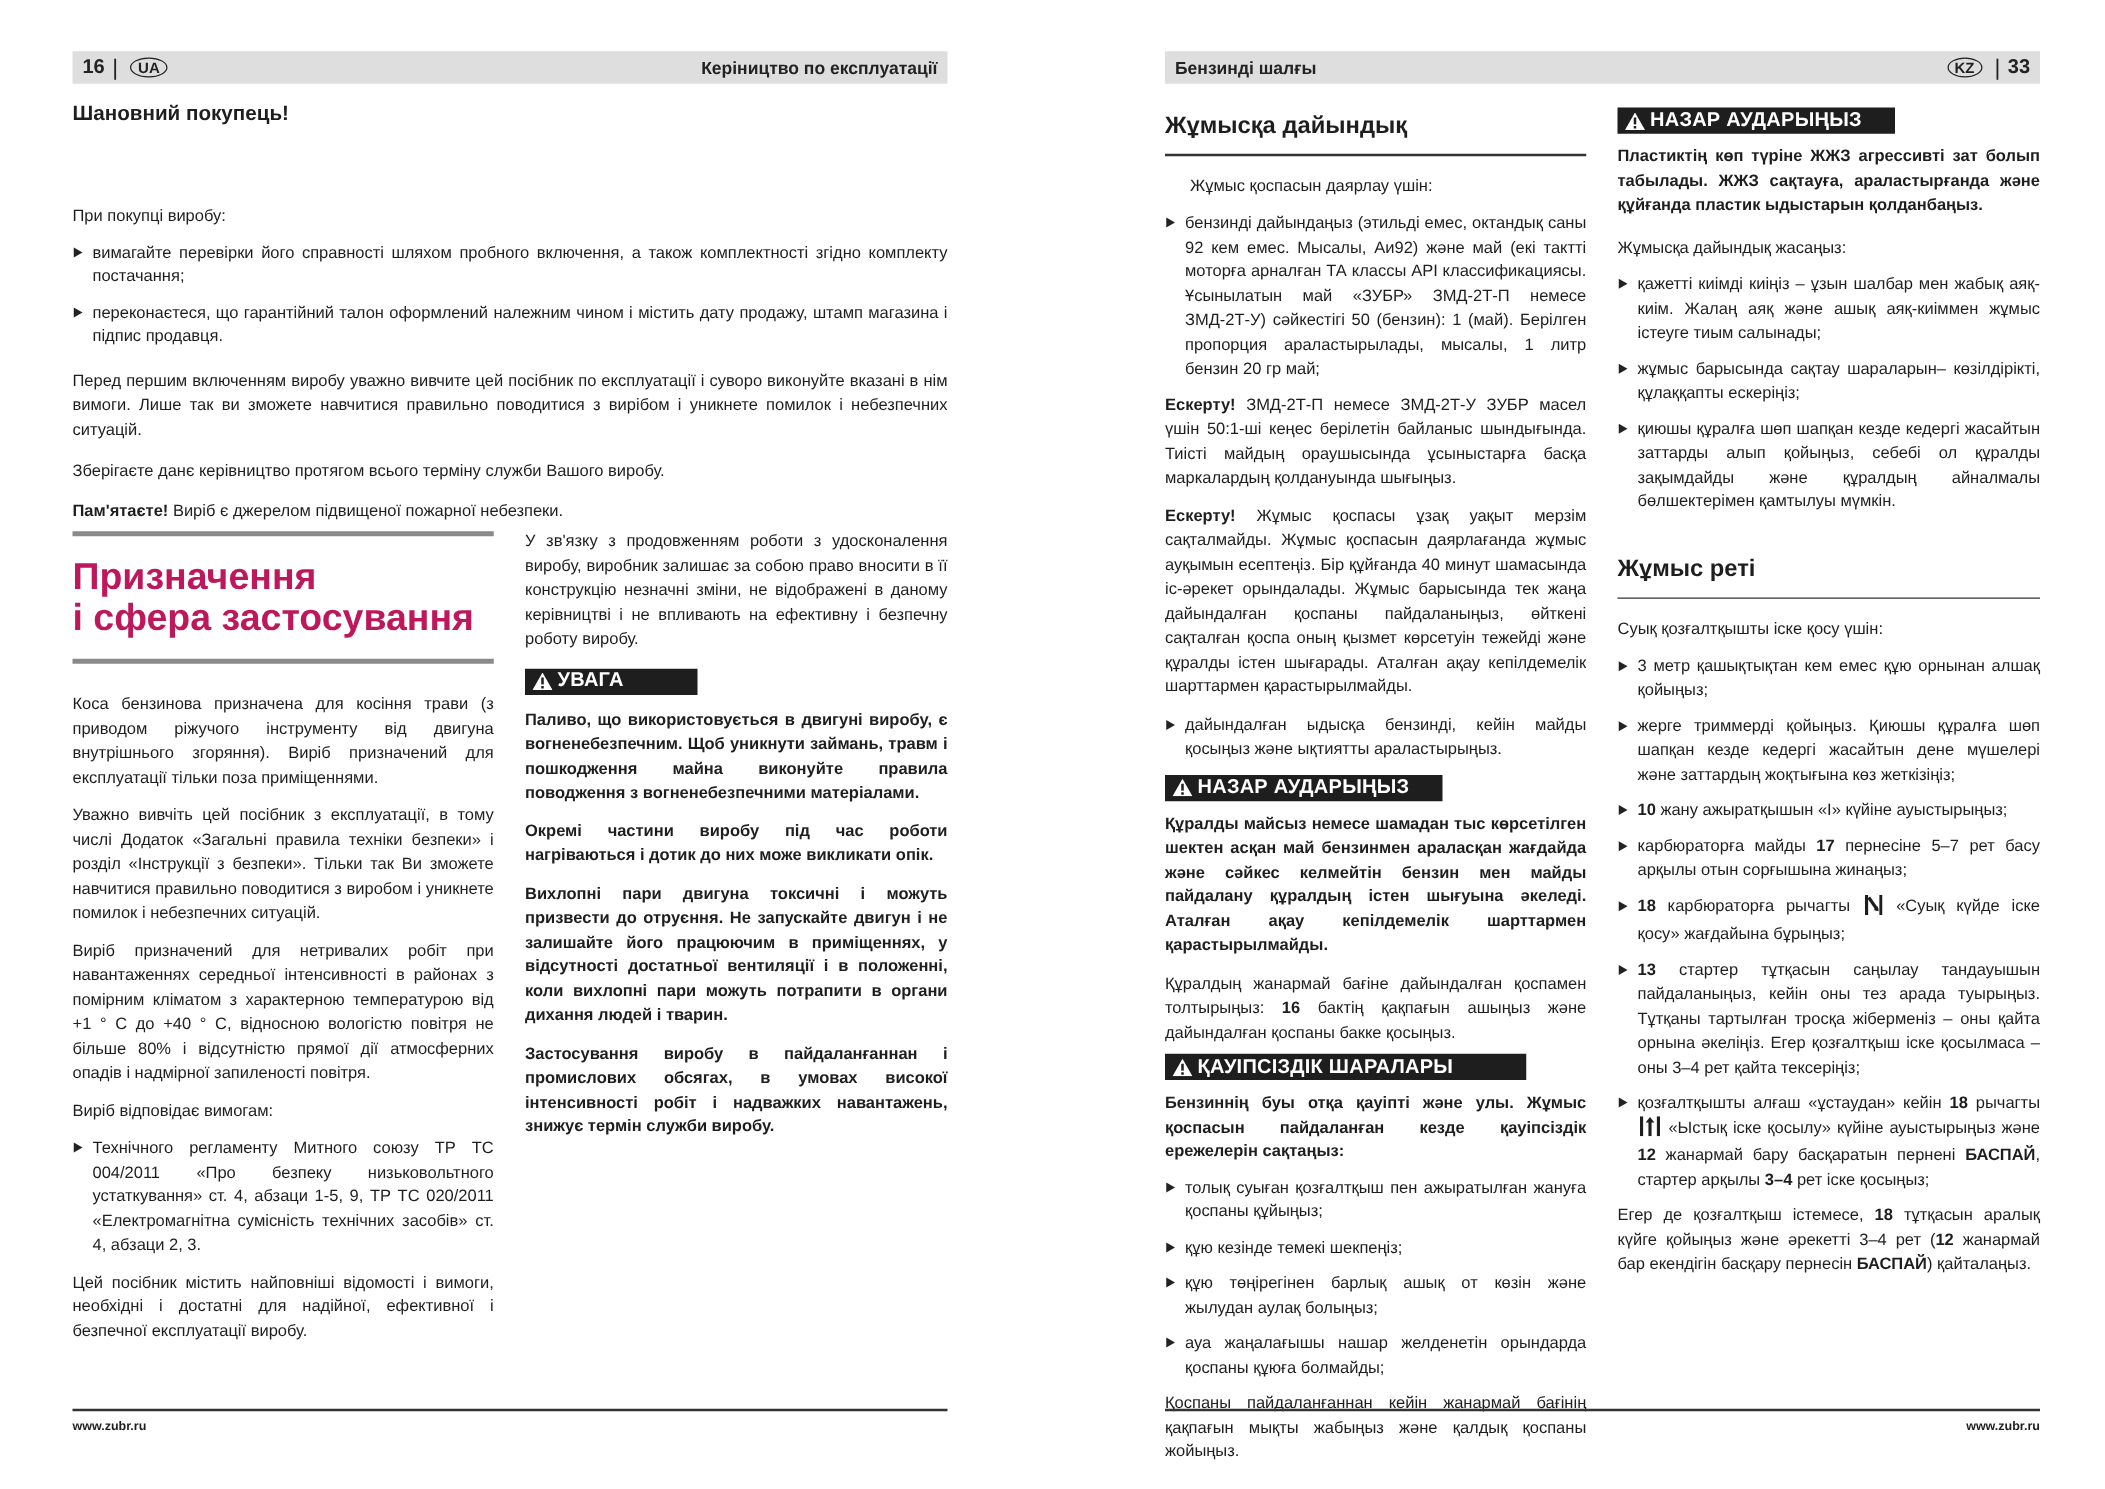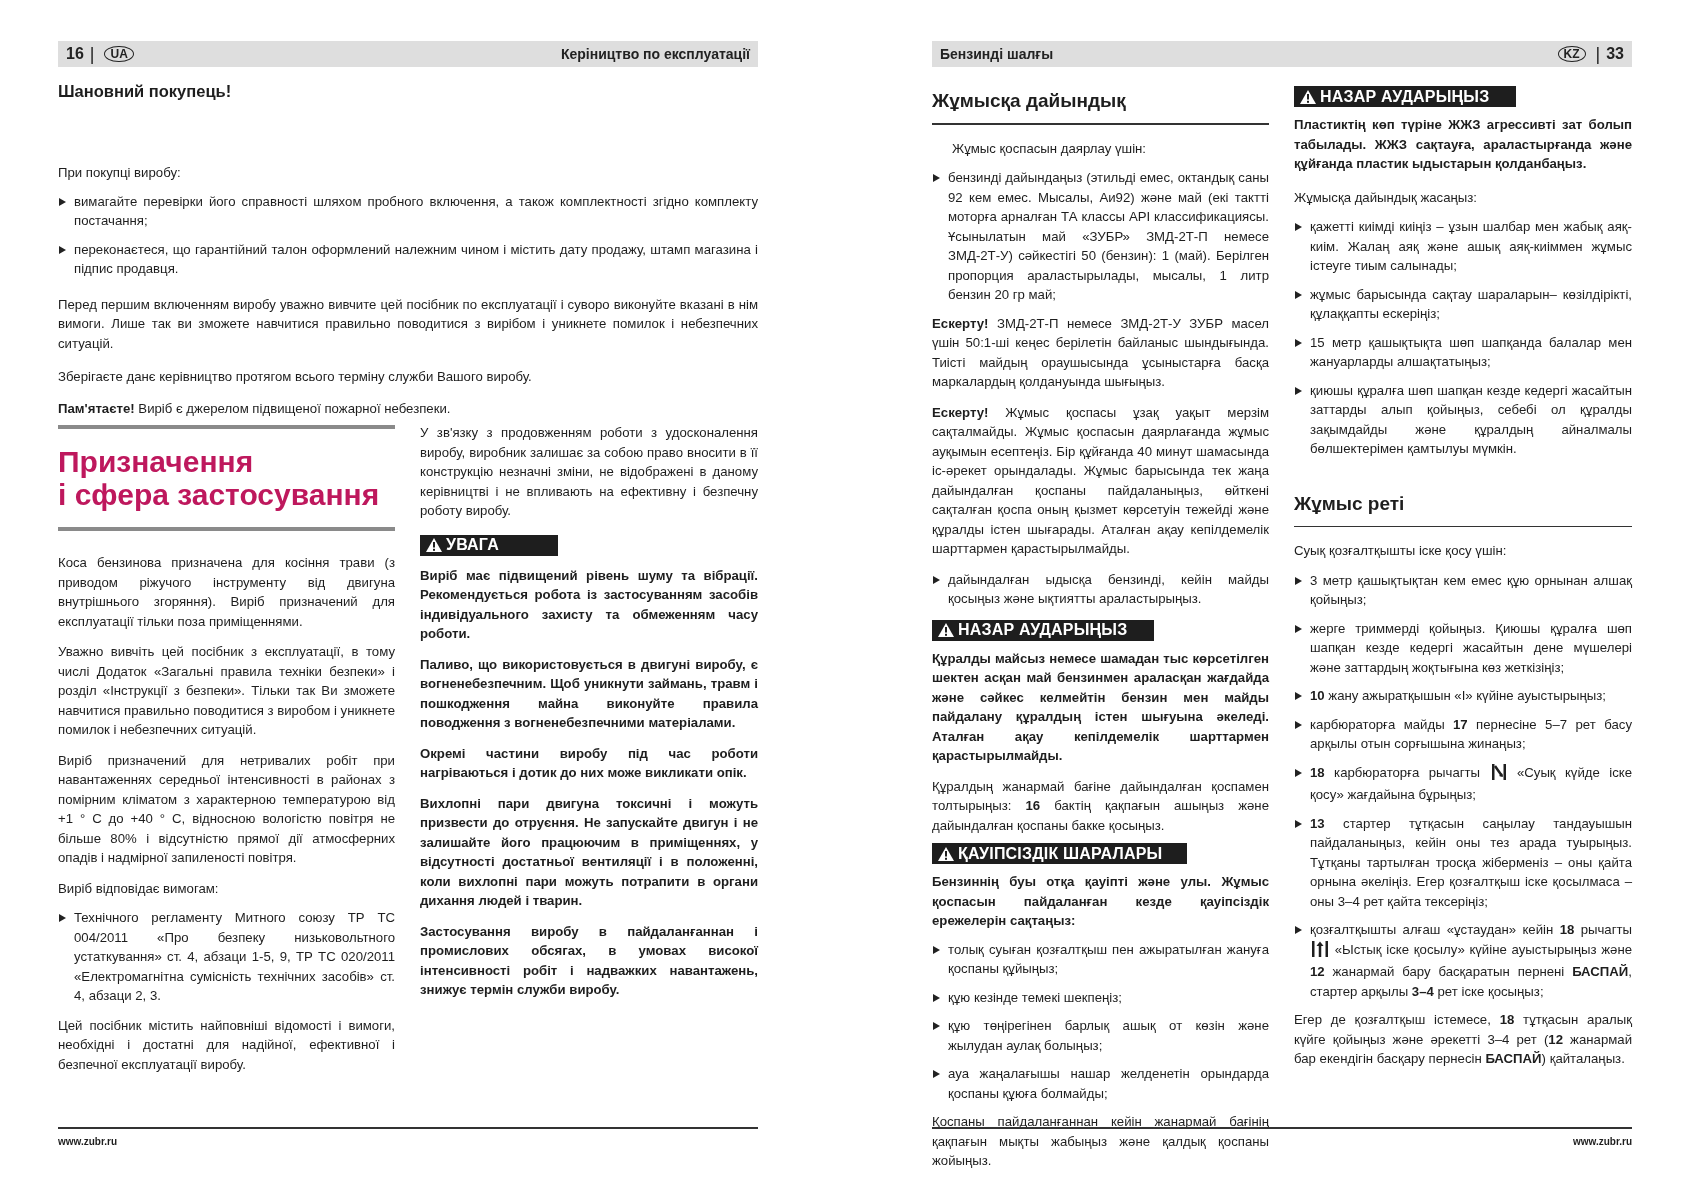--- a/index.html
+++ b/index.html
@@ -106,21 +106,20 @@
   <div class="abs" style="top:423px;left:362px;width:338px;">
     <p style="margin-bottom:14px;">У зв'язку з продовженням роботи з удосконалення виробу, виробник залишає за собою право вносити в її конструкцію незначні зміни, не відображені в даному керівництві і не впливають на ефективну і безпечну роботу виробу.</p>
     <div class="warn-box" style="width:138px;margin-bottom:10px;">
       <svg width="16" height="14" viewBox="0 0 16 14">
           <path d="M8 0 L16 14 L0 14 Z" fill="#fff"></path>
           <rect x="7" y="4" width="2" height="5.5" fill="#1e1e1e"></rect>
           <rect x="7" y="10.8" width="2" height="2" fill="#1e1e1e"></rect>
         </svg>
       <span>УВАГА</span>
     </div>
-    <p class="b p-gap">Виріб має підвищений рівень шуму та вібрації. Рекомендується робота із застосуванням засобів індивідуального захисту та обмеженням часу роботи.</p>
     <p class="b p-gap">Паливо, що використовується в двигуні виробу, є вогненебезпечним. Щоб уникнути займань, травм і пошкодження майна виконуйте правила поводження з вогненебезпечними матеріалами.</p>
     <p class="b p-gap">Окремі частини виробу під час роботи нагріваються і дотик до них може викликати опік.</p>
     <p class="b p-gap">Вихлопні пари двигуна токсичні і можуть призвести до отруєння. Не запускайте двигун і не залишайте його працюючим в приміщеннях, у відсутності достатньої вентиляції і в положенні, коли вихлопні пари можуть потрапити в органи дихання людей і тварин.</p>
     <p class="b">Застосування виробу в пайдаланғаннан і промислових обсягах, в умовах високої інтенсивності робіт і надважких навантажень, знижує термін служби виробу.</p>
   </div>
 
   <div class="footer-rule"></div>
   <div class="footer-url" style="left:0;">www.zubr.ru</div>
 </div>
 
@@ -148,21 +147,21 @@
     <div class="warn-box" style="margin-top:2px;margin-bottom:8px;width:222px;">
       <svg width="16" height="14" viewBox="0 0 16 14">
           <path d="M8 0 L16 14 L0 14 Z" fill="#fff"></path>
           <rect x="7" y="4" width="2" height="5.5" fill="#1e1e1e"></rect>
           <rect x="7" y="10.8" width="2" height="2" fill="#1e1e1e"></rect>
         </svg>
       <span>НАЗАР АУДАРЫҢЫЗ</span>
     </div>
     <p class="b p-gap">Құралды майсыз немесе шамадан тыс көрсетілген шектен асқан май бензинмен араласқан жағдайда жəне сəйкес келмейтін бензин мен майды пайдалану құралдың істен шығуына əкеледі. Аталған ақау кепілдемелік шарттармен қарастырылмайды.</p>
     <p style="margin-bottom:8px;"><span>Құралдың жанармай бағіне дайындалған қоспамен толтырыңыз: </span><span class="b">16</span><span> бактің қақпағын ашыңыз жəне дайындалған қоспаны бакке қосыңыз.</span></p>
-    <div class="warn-box" style="margin-bottom:8px;width:255px;">
+    <div class="warn-box" style="margin-bottom:8px;width:289px;">
       <svg width="16" height="14" viewBox="0 0 16 14">
           <path d="M8 0 L16 14 L0 14 Z" fill="#fff"></path>
           <rect x="7" y="4" width="2" height="5.5" fill="#1e1e1e"></rect>
           <rect x="7" y="10.8" width="2" height="2" fill="#1e1e1e"></rect>
         </svg>
       <span>ҚАУІПСІЗДІК ШАРАЛАРЫ</span>
     </div>
     <p class="b" style="margin-bottom:9px;">Бензиннің буы отқа қауіпті жəне улы. Жұмыс қоспасын пайдаланған кезде қауіпсіздік ережелерін сақтаңыз:</p>
     <ul class="bullets">
       <li>толық суыған қозғалтқыш пен ажыратылған жануға қоспаны құйыңыз;</li>
@@ -180,21 +179,20 @@
           <rect x="7" y="4" width="2" height="5.5" fill="#1e1e1e"></rect>
           <rect x="7" y="10.8" width="2" height="2" fill="#1e1e1e"></rect>
         </svg>
       <span>НАЗАР АУДАРЫҢЫЗ</span>
     </div>
     <p class="b" style="margin-bottom:14px;">Пластиктің көп түріне ЖЖЗ агрессивті зат болып табылады. ЖЖЗ сақтауға, араластырғанда жəне құйғанда пластик ыдыстарын қолданбаңыз.</p>
     <p style="margin-bottom:10px;">Жұмысқа дайындық жасаңыз:</p>
     <ul class="bullets">
       <li>қажетті киімді киіңіз – ұзын шалбар мен жабық аяқ-киім. Жалаң аяқ жəне ашық аяқ-киіммен жұмыс істеуге тиым салынады;</li>
       <li>жұмыс барысында сақтау шараларын– көзілдірікті, құлаққапты ескеріңіз;</li>
-      <li>15 метр қашықтықта шөп шапқанда балалар мен жануарларды алшақтатыңыз;</li>
       <li>қиюшы құралға шөп шапқан кезде кедергі жасайтын заттарды алып қойыңыз, себебі ол құралды зақымдайды жəне құралдың айналмалы бөлшектерімен қамтылуы мүмкін.</li>
     </ul>
     <div class="sec-title" style="margin-top:34px;">Жұмыс реті</div>
     <div class="rule-thin" style="margin-top:11px;margin-bottom:14px;"></div>
     <p style="margin-bottom:10px;">Суық қозғалтқышты іске қосу үшін:</p>
     <ul class="bullets">
       <li>3 метр қашықтықтан кем емес құю орнынан алшақ қойыңыз;</li>
       <li>жерге триммерді қойыңыз. Қиюшы құралға шөп шапқан кезде кедергі жасайтын дене мүшелері жəне заттардың жоқтығына көз жеткізіңіз;</li>
       <li><span class="b">10</span><span> жану ажыратқышын «I» күйіне ауыстырыңыз;</span></li>
       <li><span>карбюраторға майды </span><span class="b">17</span><span> пернесіне 5–7 рет басу арқылы отын сорғышына жинаңыз;</span></li>

